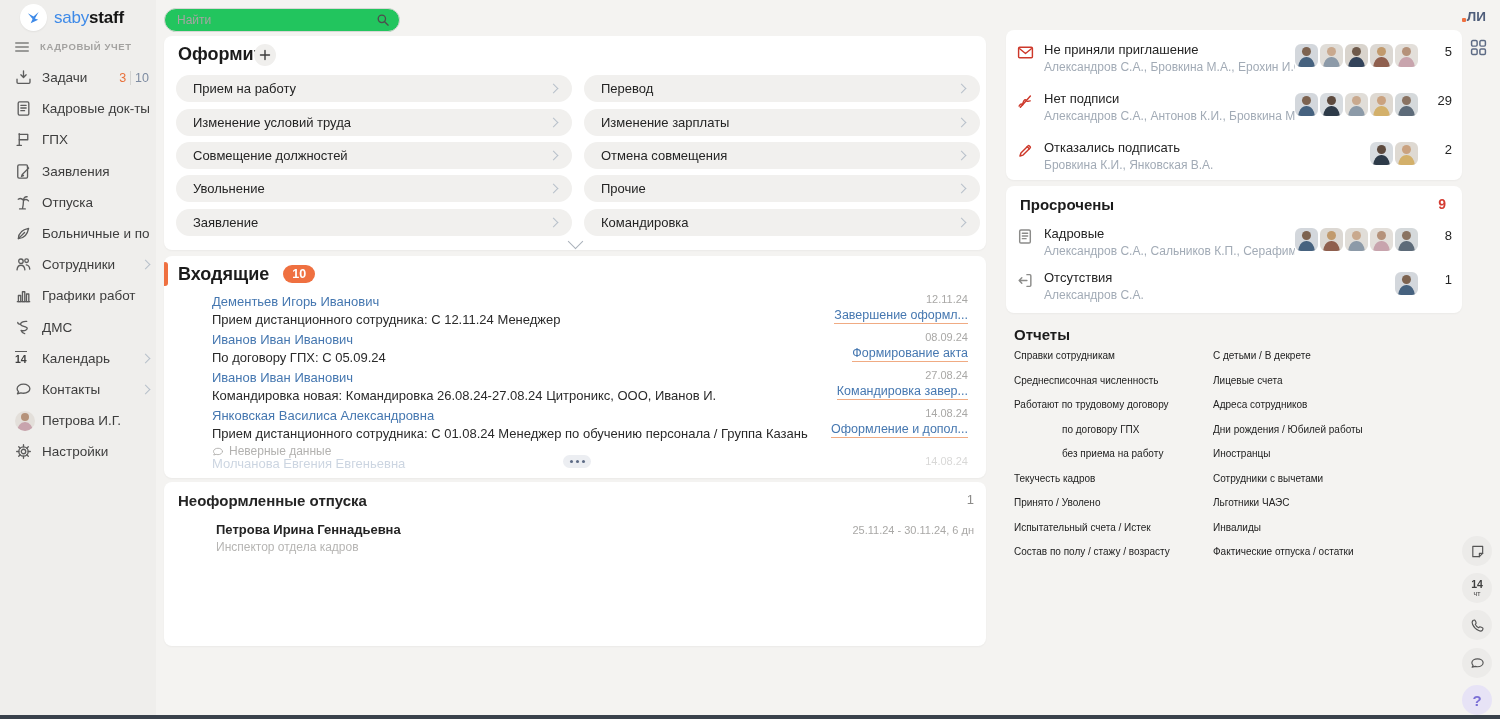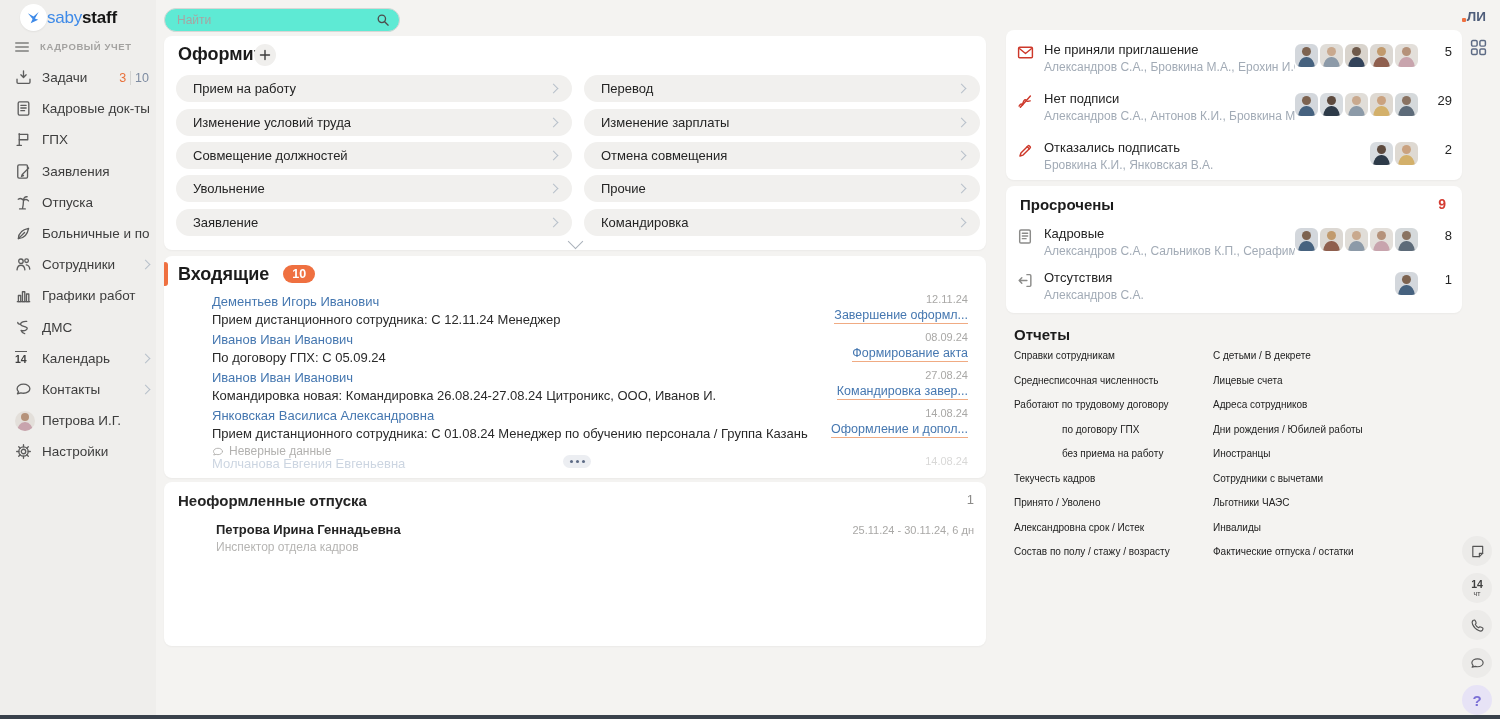--- a/index.html
+++ b/index.html
@@ -6,21 +6,21 @@
   body{width:1500px;height:719px;position:relative;overflow:hidden;background:#f4f3f1;
        font-family:"Liberation Sans",sans-serif;color:#252525;-webkit-font-smoothing:antialiased}
   .abs{position:absolute}
   svg{display:block}
   .ic{stroke:currentColor;fill:none;stroke-width:1.25;stroke-linecap:round;stroke-linejoin:round}
 
   
   #sidebar{position:absolute;left:0;top:0;width:156px;height:719px;background:#efeeec}
   .logo-row{position:absolute;left:20px;top:4px;display:flex;align-items:center}
   .logo-circle{width:27px;height:27px;border-radius:50%;background:#fff;display:flex;align-items:center;justify-content:center;box-shadow:0 1px 2px rgba(0,0,0,.06)}
-  .logo-text{font-size:17px;letter-spacing:-.2px}
+  .logo-text{font-size:17px;margin-left:7px;letter-spacing:-.2px}
   .logo-saby{color:#3e8ae8}
   .logo-staff{color:#141414;font-weight:bold}
   .menu-head{position:absolute;left:15px;top:41px;display:flex;align-items:center;gap:11px}
   .burger{width:14px;height:2px;background:#9a9a98;border-radius:1px;box-shadow:0 -4px 0 #9a9a98,0 4px 0 #9a9a98}
   .ws-label{font-size:9.5px;font-weight:bold;color:#a3a2a0;letter-spacing:.6px}
   .nav-item{position:absolute;left:15px;width:134px;height:31px;display:flex;align-items:center;cursor:pointer}
   .nav-ic{width:18px;height:17px;color:#5c5c5c;flex:0 0 18px;display:flex;align-items:center}
   .nav-lab{margin-left:9px;font-size:13.5px;color:#3d3d3d;white-space:nowrap;overflow:hidden}
   .nav-right{margin-left:auto;display:flex;align-items:center}
   .cnt-o{color:#e8703a;font-size:12.5px;padding-right:4px;border-right:1px solid #d4d4d2}
@@ -43,21 +43,21 @@
   .av30{width:30px;height:30px;border-radius:8px}
   .av34{width:34px;height:34px;border-radius:8px}
   .av23{width:23px;height:23px;border-radius:6px}
   .av20{width:20px;height:20px;border-radius:50%}
 
   
   .card{position:absolute;background:#fff;border-radius:8px;box-shadow:0 1px 2px rgba(0,0,0,.04)}
   .card-title{font-weight:bold;font-size:18px;color:#1b1b1b}
 
   
-  .search{position:absolute;left:164px;top:8px;width:234px;height:22px;background:#5eead4;border:1px solid #d8d7d5;border-radius:12px;display:flex;align-items:center}
+  .search{position:absolute;left:164px;top:8px;width:234px;height:22px;background:#22c55e;border:1px solid #d8d7d5;border-radius:12px;display:flex;align-items:center}
   .search input{border:none;outline:none;background:transparent;flex:1;font-size:12px;color:#444;padding:0 6px 0 12px;font-family:"Liberation Sans",sans-serif}
   .search input::placeholder{color:#a6a5a3}
   .search .mag{color:#4d4d4d;margin-right:9px}
 
   
   .pill{position:absolute;height:27px;background:#f1f0ee;border-radius:15px;display:flex;align-items:center;cursor:pointer}
   .pill span.lbl{font-size:13px;color:#242424;margin-left:17px}
   .pill .chevron{margin-left:auto;margin-right:15px}
   .plus-btn{position:absolute;width:22px;height:22px;border-radius:50%;background:#f0efed;display:flex;align-items:center;justify-content:center;cursor:pointer}
   .down-chev{position:absolute;width:10px;height:10px;border-right:1.6px solid #a9b1ba;border-bottom:1.6px solid #a9b1ba;transform:rotate(45deg);cursor:pointer}
@@ -507,21 +507,21 @@
 
 <div class="sec-head abs" style="left:1014px;top:326px">Отчеты</div>
 <div class="rep-col" style="left:1014px;width:196px">
   <div class="rep">Справки сотрудникам</div>
   <div class="rep">Среднесписочная численность</div>
   <div class="rep">Работают по трудовому договору</div>
   <div class="rep ind">по договору ГПХ</div>
   <div class="rep ind">без приема на работу</div>
   <div class="rep">Текучесть кадров</div>
   <div class="rep">Принято / Уволено</div>
-  <div class="rep">Александровна срок / Истек</div>
+  <div class="rep">Испытательный счета / Истек</div>
   <div class="rep">Состав по полу / стажу / возрасту</div>
 </div>
 <div class="rep-col" style="left:1213px;width:210px">
   <div class="rep">С детьми / В декрете</div>
   <div class="rep">Лицевые счета</div>
   <div class="rep">Адреса сотрудников</div>
   <div class="rep">Дни рождения / Юбилей работы</div>
   <div class="rep">Иностранцы</div>
   <div class="rep">Сотрудники с вычетами</div>
   <div class="rep">Льготники ЧАЭС</div>

